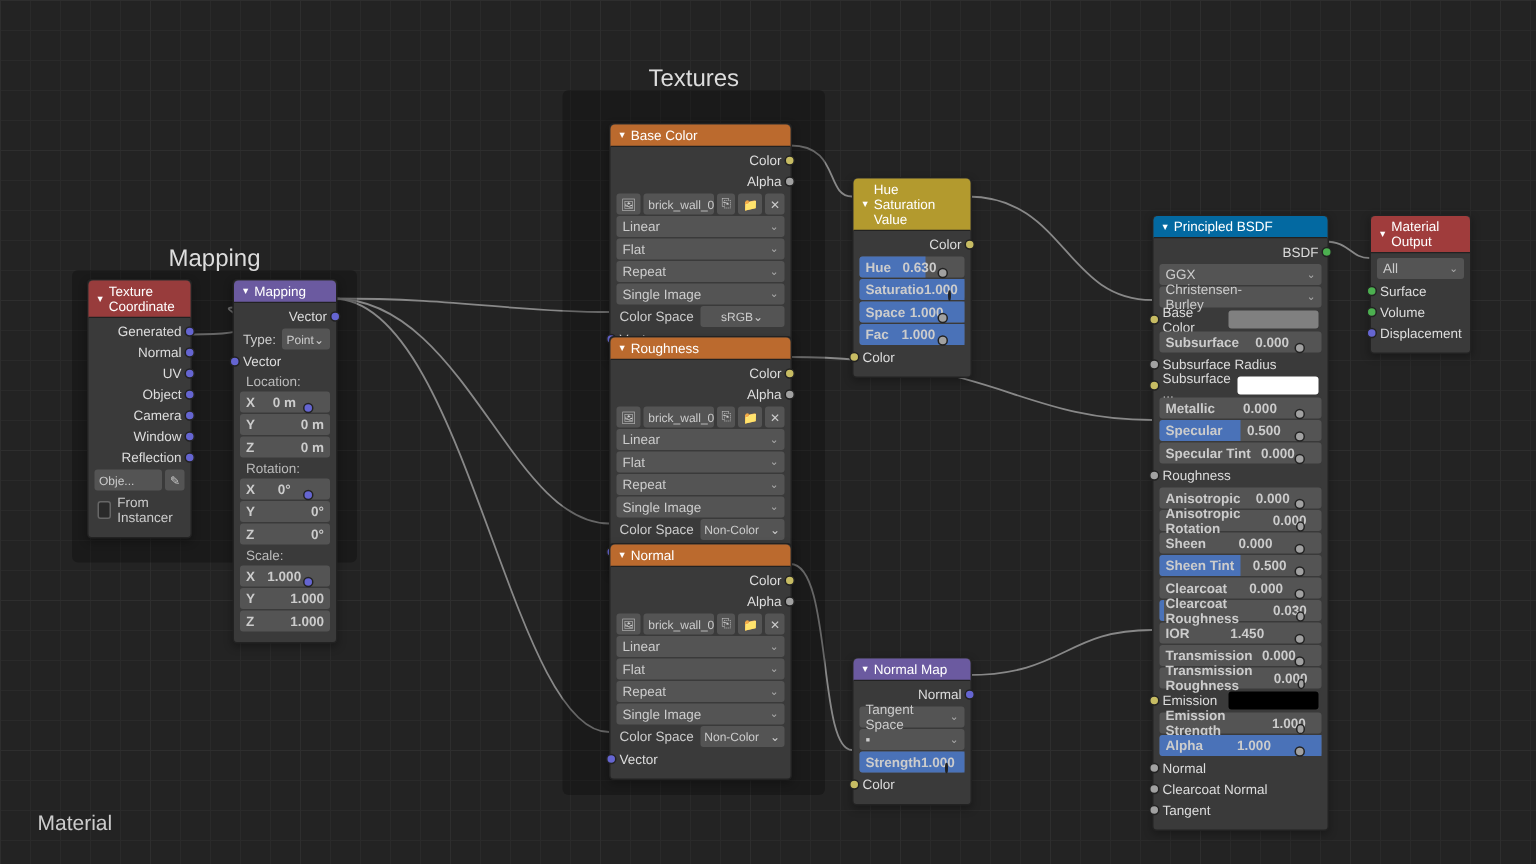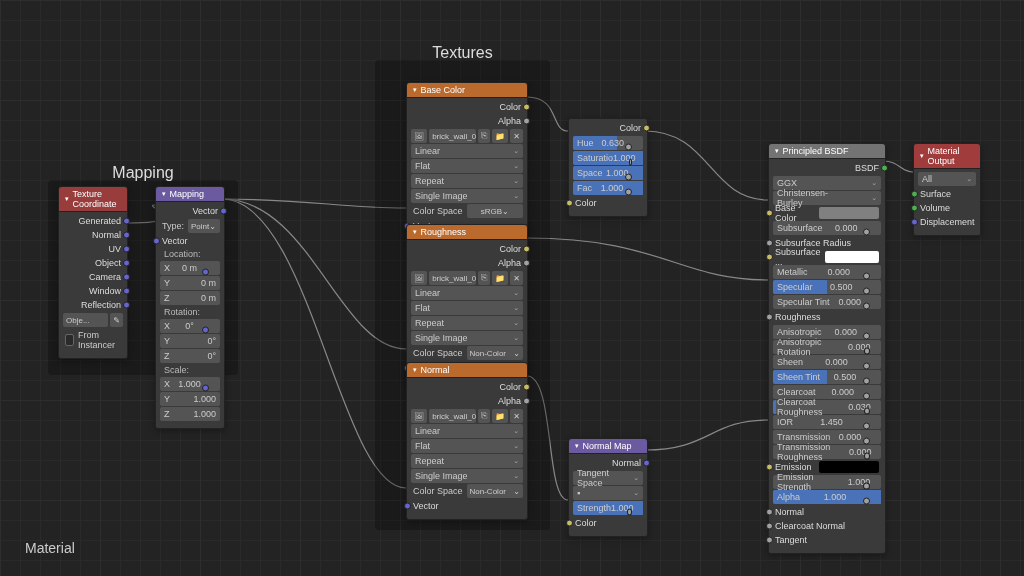--- a/index.html
+++ b/index.html
@@ -51,21 +51,21 @@
     color: #fff;
     border-radius: 3px 3px 0 0;
     border-bottom: 1px solid #222;
     display:flex; align-items:center; gap:4px;
   }
   .tri { font-size:7px; }
   .hdr-red    { background:#983c3c; }
   .hdr-purple { background:#6b5aa0; }
   .hdr-orange { background:#bb6a2e; }
   .hdr-yellow { background:#b39a2e; color:#fff; }
-  .hdr-green  { background:#737373; }
+  .hdr-green  { background:#0369a1; }
   .hdr-red2   { background:#a03c3c; }
   .body { padding: 2px 4px 6px 4px; }
   .row {
     display:flex; align-items:center; justify-content:space-between;
     padding: 1px 2px;
     position:relative;
     font-size:9px;
     height:14px;
   }
   .row.right { justify-content:flex-end; }
@@ -88,21 +88,21 @@
     height:14px; margin:1px 0;
     font-size:9px;
     cursor:pointer;
     gap:18px;
   }
   .field .caret { font-size:7px; color:#aaa; }
   .slider {
     background:#545454; border-radius:2px;
     position:relative; height:14px; margin:1px 0;
     display:flex; align-items:center; justify-content:space-between;
-    padding:0 4px; font-size:9px;
+    padding:0 4px; font-size:9px;font-weight:bold;
   }
   .slider .fill {
     position:absolute; left:0; top:0; bottom:0;
     background:#4a72b8; border-radius:2px 0 0 2px;
   }
   .slider span { position:relative; z-index:1; }
   .file-row {
     display:flex; gap:2px; align-items:center; margin:1px 0;
   }
   .file-btn {
@@ -259,20 +259,24 @@
     <div class="slider">
         <span>Z</span>
         <span>1.000</span>
       </div>
   </div>
 </div>
 
 <div id="img-template"></div>
 
 <div class="node" style="left:568px; top:118px; width:80px;">
+  <div class="node-header hdr-yellow">
+      <span class="tri">▾</span>
+      <span>Hue Saturation Value</span>
+    </div>
   <div class="body">
     <div class="row right">
         <span class="lbl">Color</span>
         <span class="socket out sock-col"></span>
       </div>
     <div class="slider">
         <span class="fill" style="width:63%"></span>
         <span>Hue</span>
         <span>0.630</span>
         <span class="socket in sock-float"></span>

